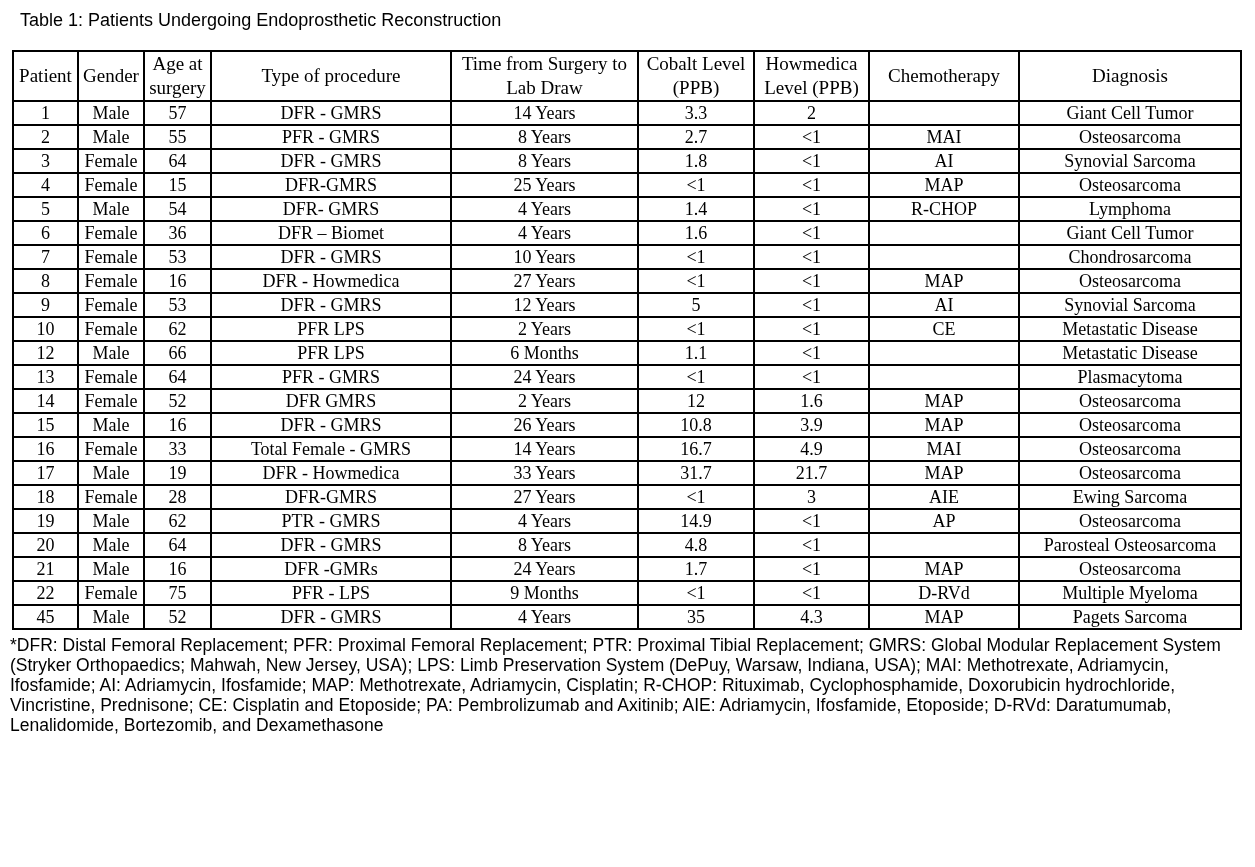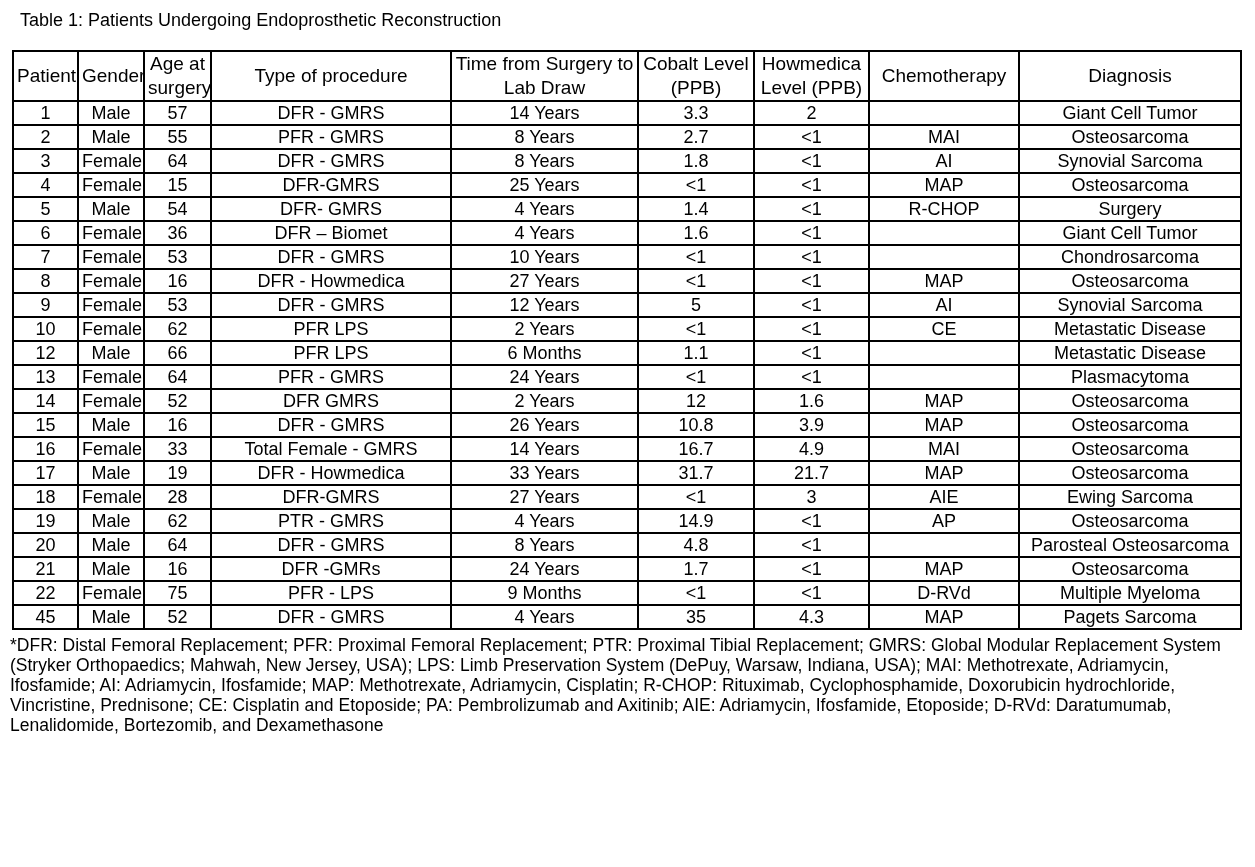--- a/index.html
+++ b/index.html
@@ -21,20 +21,21 @@
   .caption {
     font-size: 18px;
     line-height: 21px;
     margin: 0 0 0 8px;
     height: 40px;
   }
   table.patients {
     border-collapse: collapse;
     table-layout: fixed;
     width: 1228px;
+    font-family: Liberation Serif, serif;
   }
   table.patients th,
   table.patients td {
     border: 2px solid #000000;
     text-align: center;
     vertical-align: middle;
     padding: 0 3px;
     box-sizing: border-box;
     overflow: hidden;
   }
@@ -148,21 +149,21 @@
         </tr>
         <tr>
           <td>5</td>
           <td>Male</td>
           <td>54</td>
           <td>DFR- GMRS</td>
           <td>4 Years</td>
           <td>1.4</td>
           <td>&lt;1</td>
           <td>R-CHOP</td>
-          <td>Surgery</td>
+          <td>Lymphoma</td>
         </tr>
         <tr>
           <td>6</td>
           <td>Female</td>
           <td>36</td>
           <td>DFR – Biomet</td>
           <td>4 Years</td>
           <td>1.6</td>
           <td>&lt;1</td>
           <td></td>

